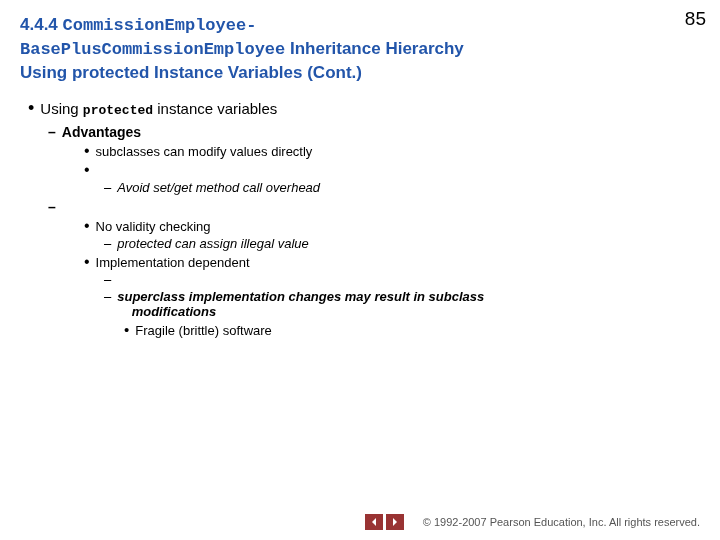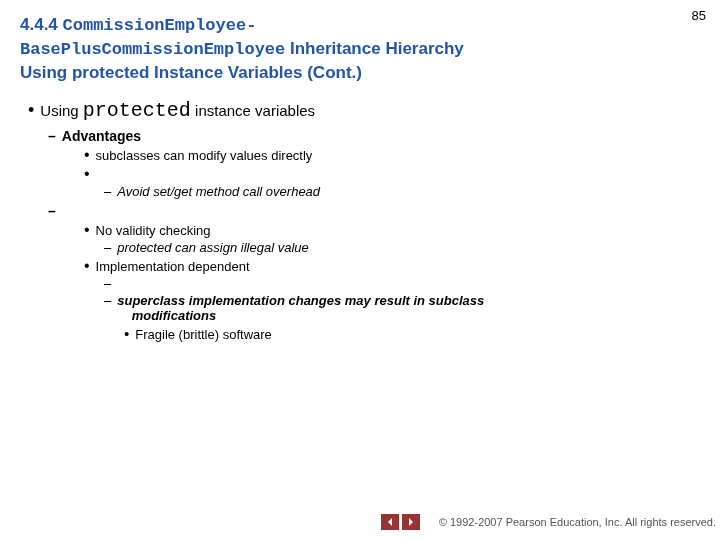--- a/index.html
+++ b/index.html
@@ -10,21 +10,21 @@
       font-family: Arial, sans-serif;
       font-size: 14px;
       color: #000;
       overflow: hidden;
       position: relative;
     }
     .page-number {
       position: absolute;
       top: 8px;
       right: 14px;
-      font-size: 13px;
+      font-size: 19px;
       color: #000;
       margin-left: 16px;
     }
     .header {
       padding: 14px 20px 8px 20px;
     }
     .header-title {
       font-size: 17px;
       font-weight: bold;
       color: #2255aa;
@@ -46,22 +46,22 @@
     }
     .bullet-main .bullet-dot {
       font-size: 18px;
       line-height: 1;
     }
     .bullet-main .label {
       font-size: 15px;
     }
     .bullet-main .label .mono-bold {
       font-family: 'Courier New', monospace;
-      font-weight: normal;
-      font-size: 20px;
+      font-weight: bold;
+      font-size: 13px;
     }
     .section {
       margin-left: 20px;
     }
     .dash-item {
       display: flex;
       align-items: baseline;
       gap: 6px;
       margin-top: 4px;
       font-size: 14px;
@@ -99,21 +99,21 @@
       margin-top: 3px;
       font-size: 13px;
     }
     .sub-sub-bullet .dot {
       font-size: 15px;
       line-height: 1;
     }
     .footer {
       position: absolute;
       bottom: 10px;
-      right: 4px;
+      right: 20px;
       font-size: 11px;
       color: #555;
       display: flex;
       align-items: center;
       gap: 19px;
     }
     .nav-buttons {
       display: flex;
       gap: 3px;
     }

